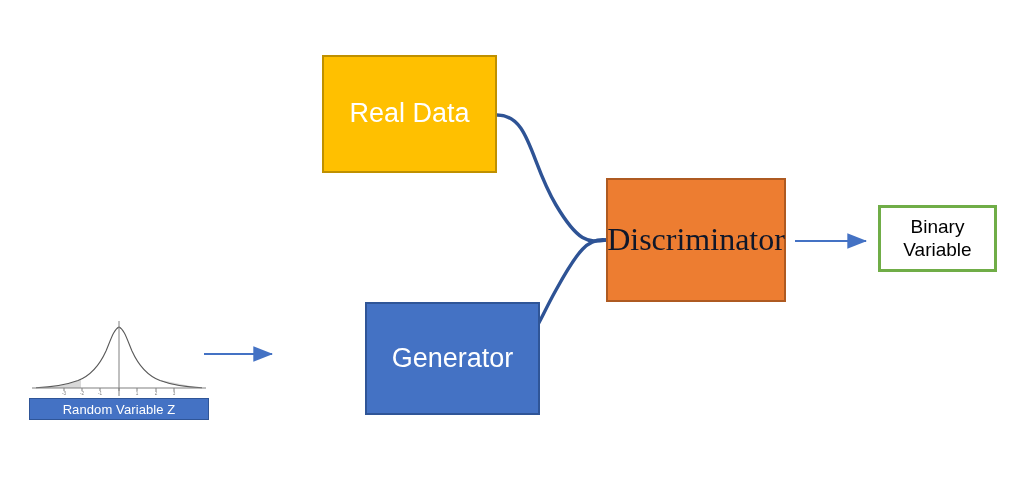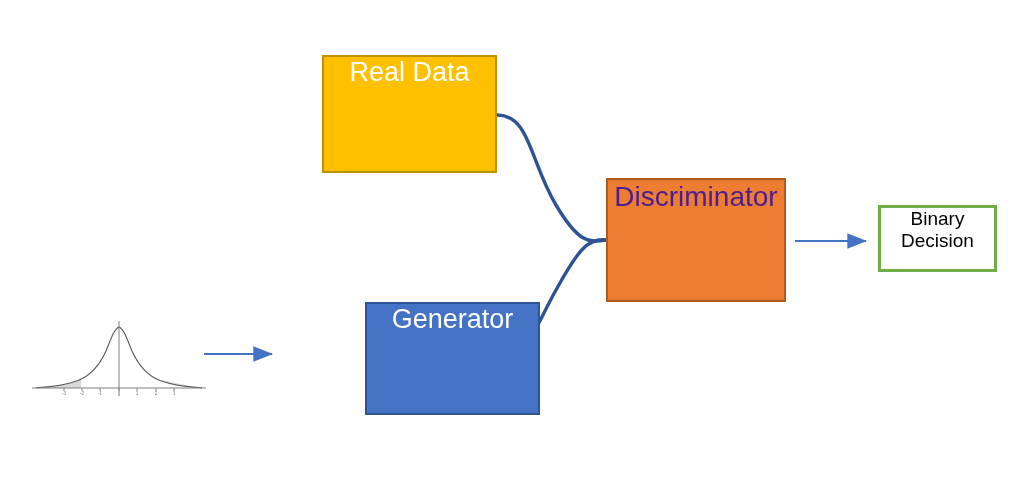--- a/index.html
+++ b/index.html
@@ -14,20 +14,21 @@
     position: relative;
     width: 1016px;
     height: 485px;
     background: #ffffff;
     overflow: hidden;
   }
   .node {
     position: absolute;
     box-sizing: border-box;
     display: flex;
+    align-items: center;
     justify-content: center;
     text-align: center;
     line-height: 1.18;
   }
   #node-real-data {
     left: 322px;
     top: 55px;
     width: 175px;
     height: 118px;
     background: #FFC000;
@@ -46,22 +47,23 @@
     font-size: 27px;
     margin-left: 43px;
   }
   #node-discriminator {
     left: 606px;
     top: 178px;
     width: 180px;
     height: 124px;
     background: #ED7D31;
     border: 2px solid #AE5A21;
-    color: #4c1d95;
-    font-size: 28px;
+    color: #0f172a;
+    font-size: 32px;
+    font-family: Liberation Serif, serif;
   }
   #node-binary-decision {
     left: 878px;
     top: 205px;
     width: 119px;
     height: 67px;
     background: #ffffff;
     border: 3px solid #70AD47;
     color: #000000;
     font-size: 19px;
@@ -154,32 +156,35 @@
       <g fill="#808080" font-family="Liberation Sans, sans-serif" font-size="4.6" text-anchor="middle">
         <text x="38" y="99.4">-3</text>
         <text x="56" y="99.4">-2</text>
         <text x="74" y="99.4">-1</text>
         <text x="111" y="99.4">1</text>
         <text x="130" y="99.4">2</text>
         <text x="148" y="99.4">3</text>
       </g>
     </svg>
 
+    <div id="rvz-box">
+      <span>Random Variable Z</span>
+    </div>
   </div>
 
   <div class="node" id="node-real-data">
     <span class="node-label">Real Data</span>
   </div>
 
   <div class="node" id="node-generator">
     <span class="node-label">Generator</span>
   </div>
 
   <div class="node" id="node-discriminator">
     <span class="node-label">Discriminator</span>
   </div>
 
   <div class="node" id="node-binary-decision">
     <span class="node-label">Binary
-Decision</span>
+Variable</span>
   </div>
 
 </div>
 
 </body></html>

